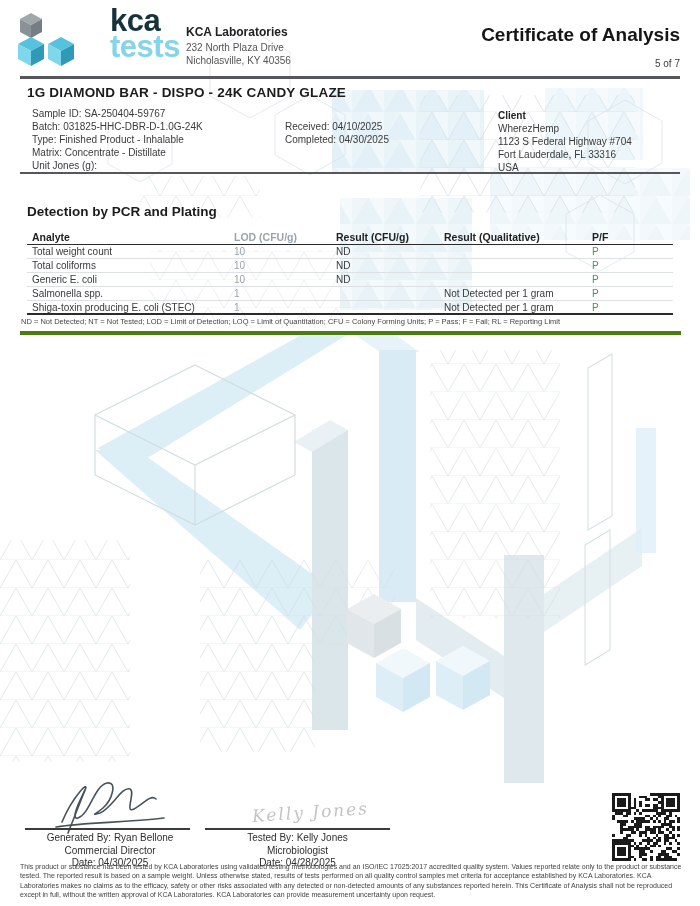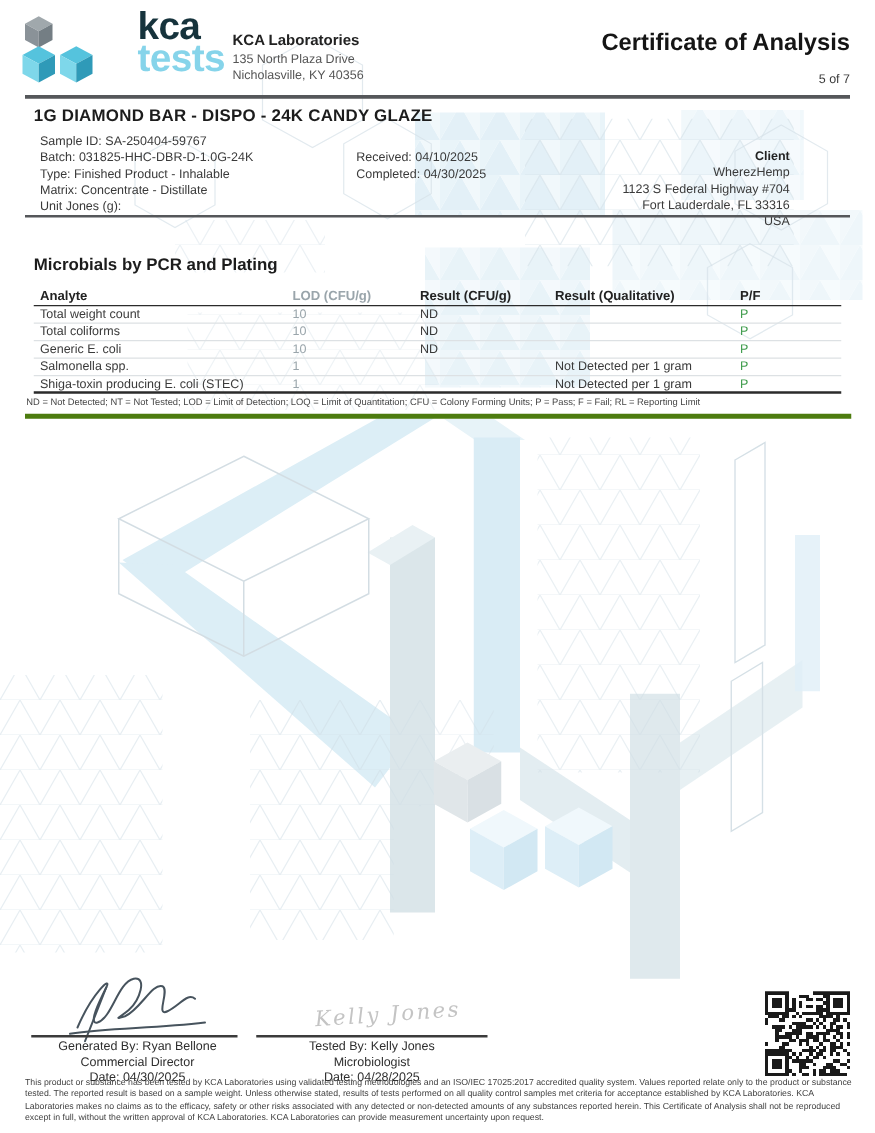--- a/index.html
+++ b/index.html
@@ -122,21 +122,21 @@
       <polygon points="58,36 45,43 45,58 58,51" fill="#2f9ab8"></polygon>
     </svg>
     <div class="logo-text">
       <span class="logo-kca">kca</span>
       <span class="logo-labs">tests</span>
     </div>
   </div>
 
   <div class="abs" style="left:186px;top:25px;">
     <div class="bold" style="font-size:12px;color:#222;">KCA Laboratories</div>
-    <div class="small" style="color:#555;margin-top:2px;">135 North Plaza Drive</div>
+    <div class="small" style="color:#555;margin-top:2px;">232 North Plaza Drive</div>
     <div class="small" style="color:#555;">Nicholasville, KY 40356</div>
   </div>
 
 
   <div class="abs doc-title" style="right:20px;top:24px;width:220px;">Certificate of Analysis</div>
   <div class="abs page-ind" style="right:20px;top:58px;width:100px;">5 of 7</div>
 
   <div class="hline" style="left:20px;top:76px;width:660px;height:2.5px;"></div>
 
   <div class="abs bold" style="left:27px;top:85px;font-size:13.5px;color:#1c1c1c;letter-spacing:0.2px;">1G DIAMOND BAR - DISPO - 24K CANDY GLAZE</div>
@@ -147,31 +147,31 @@
     <div>Type: Finished Product - Inhalable</div>
     <div>Matrix: Concentrate - Distillate</div>
     <div>Unit Jones (g):</div>
   </div>
 
   <div class="abs small" style="left:285px;top:120px;">
     <div>Received: 04/10/2025</div>
     <div>Completed: 04/30/2025</div>
   </div>
 
-  <div class="abs small" style="left:498px;top:119px;text-align:right;">
+  <div class="abs small" style="left:498px;top:109px;">
     <div class="bold" style="color:#222;">Client</div>
     <div>WherezHemp</div>
     <div>1123 S Federal Highway #704</div>
     <div>Fort Lauderdale, FL 33316</div>
     <div>USA</div>
   </div>
 
   <div class="hline" style="left:20px;top:172px;width:660px;height:1.5px;"></div>
 
-  <div class="abs bold" style="left:27px;top:204px;font-size:13.5px;color:#1c1c1c;">Microbials by PCR and Plating</div>
+  <div class="abs bold" style="left:27px;top:204px;font-size:13.5px;color:#1c1c1c;">Detection by PCR and Plating</div>
 
   <div class="abs" style="left:27px;top:229px;width:646px;border-bottom:2px solid #2b2b2b;">
     <div class="tgrid thead">
       <span class="c-analyte">Analyte</span>
       <span class="c-lod">LOD (CFU/g)</span>
       <span>Result (CFU/g)</span>
       <span>Result (Qualitative)</span>
       <span>P/F</span>
     </div>
     <div class="tgrid trow">

